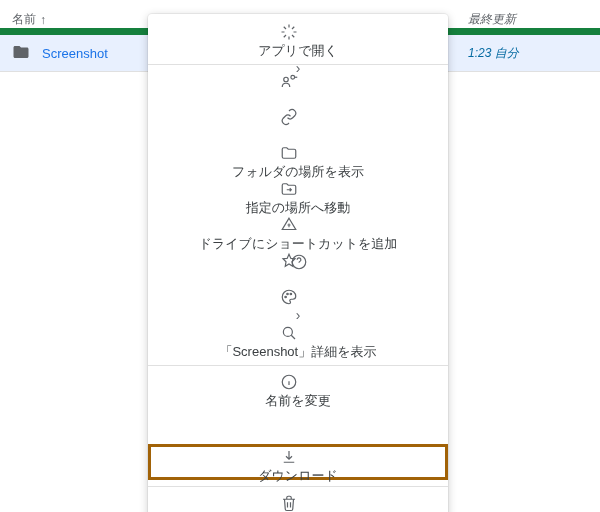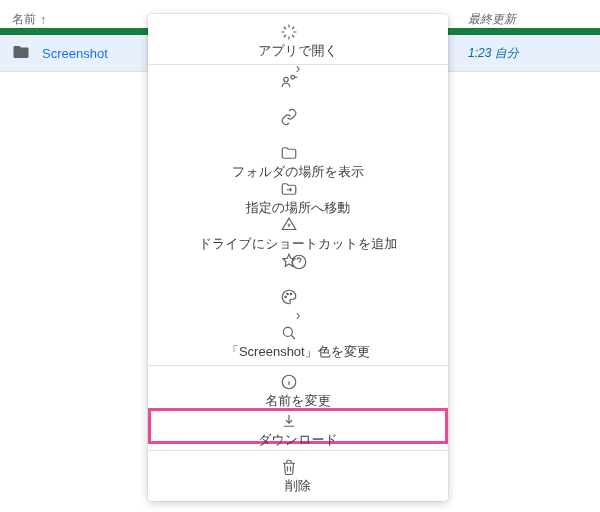--- a/index.html
+++ b/index.html
@@ -12,21 +12,21 @@
 .row .folder-icon { color: #5f6368; margin-right: 12px; }
 .row .name { flex: 1; color: #1a73e8; font-weight: 500; font-size: 13px; }
 .row .updated { width: 120px; color: #0369a1; font-size: 12px; font-style: italic; }
 .menu { position: absolute; left: 148px; top: 14px; width: 300px; background: #fff; border-radius: 4px; box-shadow: 0 2px 10px rgba(0,0,0,0.2), 0 0 0 1px rgba(0,0,0,0.05); padding: 8px 0; }
 .menu-item { display: flex; align-items: center; height: 36px; padding: 0 16px; cursor: pointer; color: #3c4043; font-size: 13px; position: relative; flex-direction: column; }
 .menu-item .mi-icon { width: 20px; height: 20px; margin-right: 18px; color: #5f6368; display: flex; align-items: center; justify-content: center; flex-shrink: 0; }
 .menu-item .mi-label { flex: 1; }
 .menu-item .chevron { color: #5f6368; font-size: 14px; }
 .menu-item .help { color: #5f6368; margin-left: 2px; }
 .menu-sep { height: 1px; background: #e0e0e0; margin: 6px 0; }
-.highlight-box { border: 3px solid #ec4899; }
+.highlight-box { border: 3px solid #a16207; margin-top: 36px; }
 svg { width: 18px; height: 18px; stroke: currentColor; fill: none; stroke-width: 1.6; }
 .fill svg { fill: currentColor; stroke: none; }
 </style>
 </head>
 <body>
 
 <div class="header">
   <div class="col-name">
     <span>名前</span>
     <span class="arrow-up">↑</span>
@@ -132,21 +132,21 @@
     <span class="chevron">›</span>
   </div>
 
   <div class="menu-item">
     <span class="mi-icon">
         <svg viewBox="0 0 24 24">
           <circle cx="10.5" cy="10.5" r="6"></circle>
           <path d="M20 20l-5-5"></path>
         </svg>
       </span>
-    <span class="mi-label">「Screenshot」色を変更</span>
+    <span class="mi-label">「Screenshot」詳細を表示</span>
   </div>
 
   <div class="menu-sep"></div>
 
   <div class="menu-item">
     <span class="mi-icon">
         <svg viewBox="0 0 24 24">
           <circle cx="12" cy="12" r="9"></circle>
           <path d="M12 8h0M12 11v5"></path>
         </svg>

